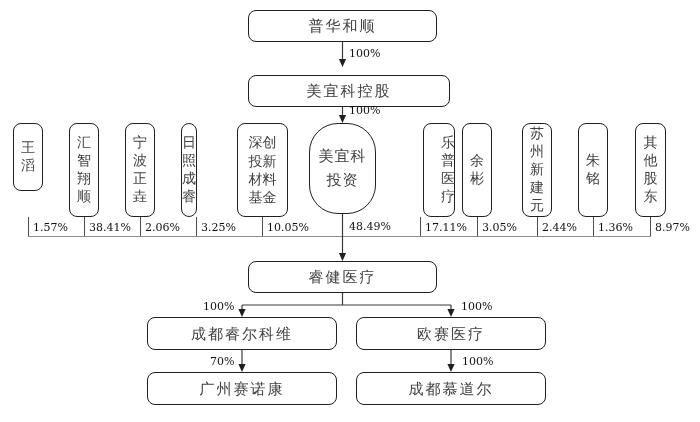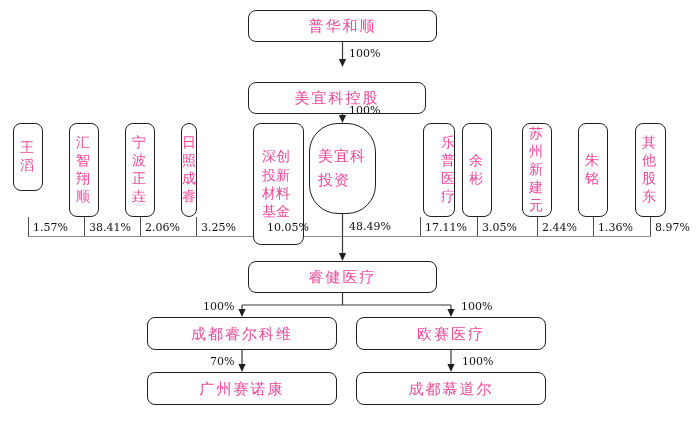--- a/index.html
+++ b/index.html
@@ -25,22 +25,22 @@
   }
   .node {
     position: absolute;
     box-sizing: border-box;
     background: #ffffff;
     border: 1.4px solid #1f1f1f;
     border-radius: 8px;
     display: flex;
     align-items: center;
     justify-content: center;
-    text-align: left;
-    color: #ec4899;
+    text-align: center;
+    color: #404040;
   }
   .node.big {
     font-size: 15px;
     letter-spacing: 2px;
     line-height: 1.2;
   }
   .node.col {
     font-size: 14px;
     line-height: 1.28;
     word-break: break-all;
@@ -120,28 +120,28 @@
     </g>
     <g stroke="#3a3a3a" stroke-width="1.2" fill="#1f1f1f">
       <line x1="451" y1="350" x2="451" y2="365"></line>
       <polygon points="447.4,364 454.6,364 451,372" stroke="none"></polygon>
     </g>
   </svg>
 
   <div class="node big" style="left:248px; top:10px; width:189px; height:32px;">普华和顺</div>
   <span class="pct" style="left:349px; top:48px;">100%</span>
 
-  <div class="node big" style="left:248px; top:82px; width:178px; height:32px;">美宜科控股</div>
+  <div class="node big" style="left:248px; top:75px; width:202px; height:32px;">美宜科控股</div>
   <span class="pct" style="left:349px; top:105px;">100%</span>
 
   <div class="node col" style="left:13px; top:123px; width:30px; height:68px;">王滔</div>
   <div class="node col" style="left:69px; top:123px; width:30px; height:94px;">汇智翔顺</div>
   <div class="node col" style="left:125px; top:123px; width:30px; height:94px;">宁波正垚</div>
   <div class="node col" style="left:181px; top:123px; width:16px; height:94px;">日照成睿</div>
-  <div class="node wide-col" style="left:253px; top:123px; width:51px; height:122px;">深创投新材料基金</div>
+  <div class="node wide-col" style="left:237px; top:123px; width:51px; height:94px;">深创投新材料基金</div>
   <div class="node center-node" style="left:309px; top:123px; width:67px; height:91px;border-radius:29px;">美宜科投资</div>
   <div class="node col" style="left:423px; top:123px; width:31px; height:94px;padding-left:24px;">乐普医疗</div>
   <div class="node col" style="left:462px; top:123px; width:30px; height:94px;">余彬</div>
   <div class="node col" style="left:522px; top:123px; width:30px; height:94px;">苏州新建元</div>
   <div class="node col" style="left:578px; top:123px; width:30px; height:94px;">朱铭</div>
   <div class="node col" style="left:635px; top:123px; width:31px; height:94px;">其他股东</div>
 
   <span class="pct" style="left:33px;  top:222px;">1.57%</span>
   <span class="pct" style="left:89px;  top:222px;">38.41%</span>
   <span class="pct" style="left:145px; top:222px;">2.06%</span>

